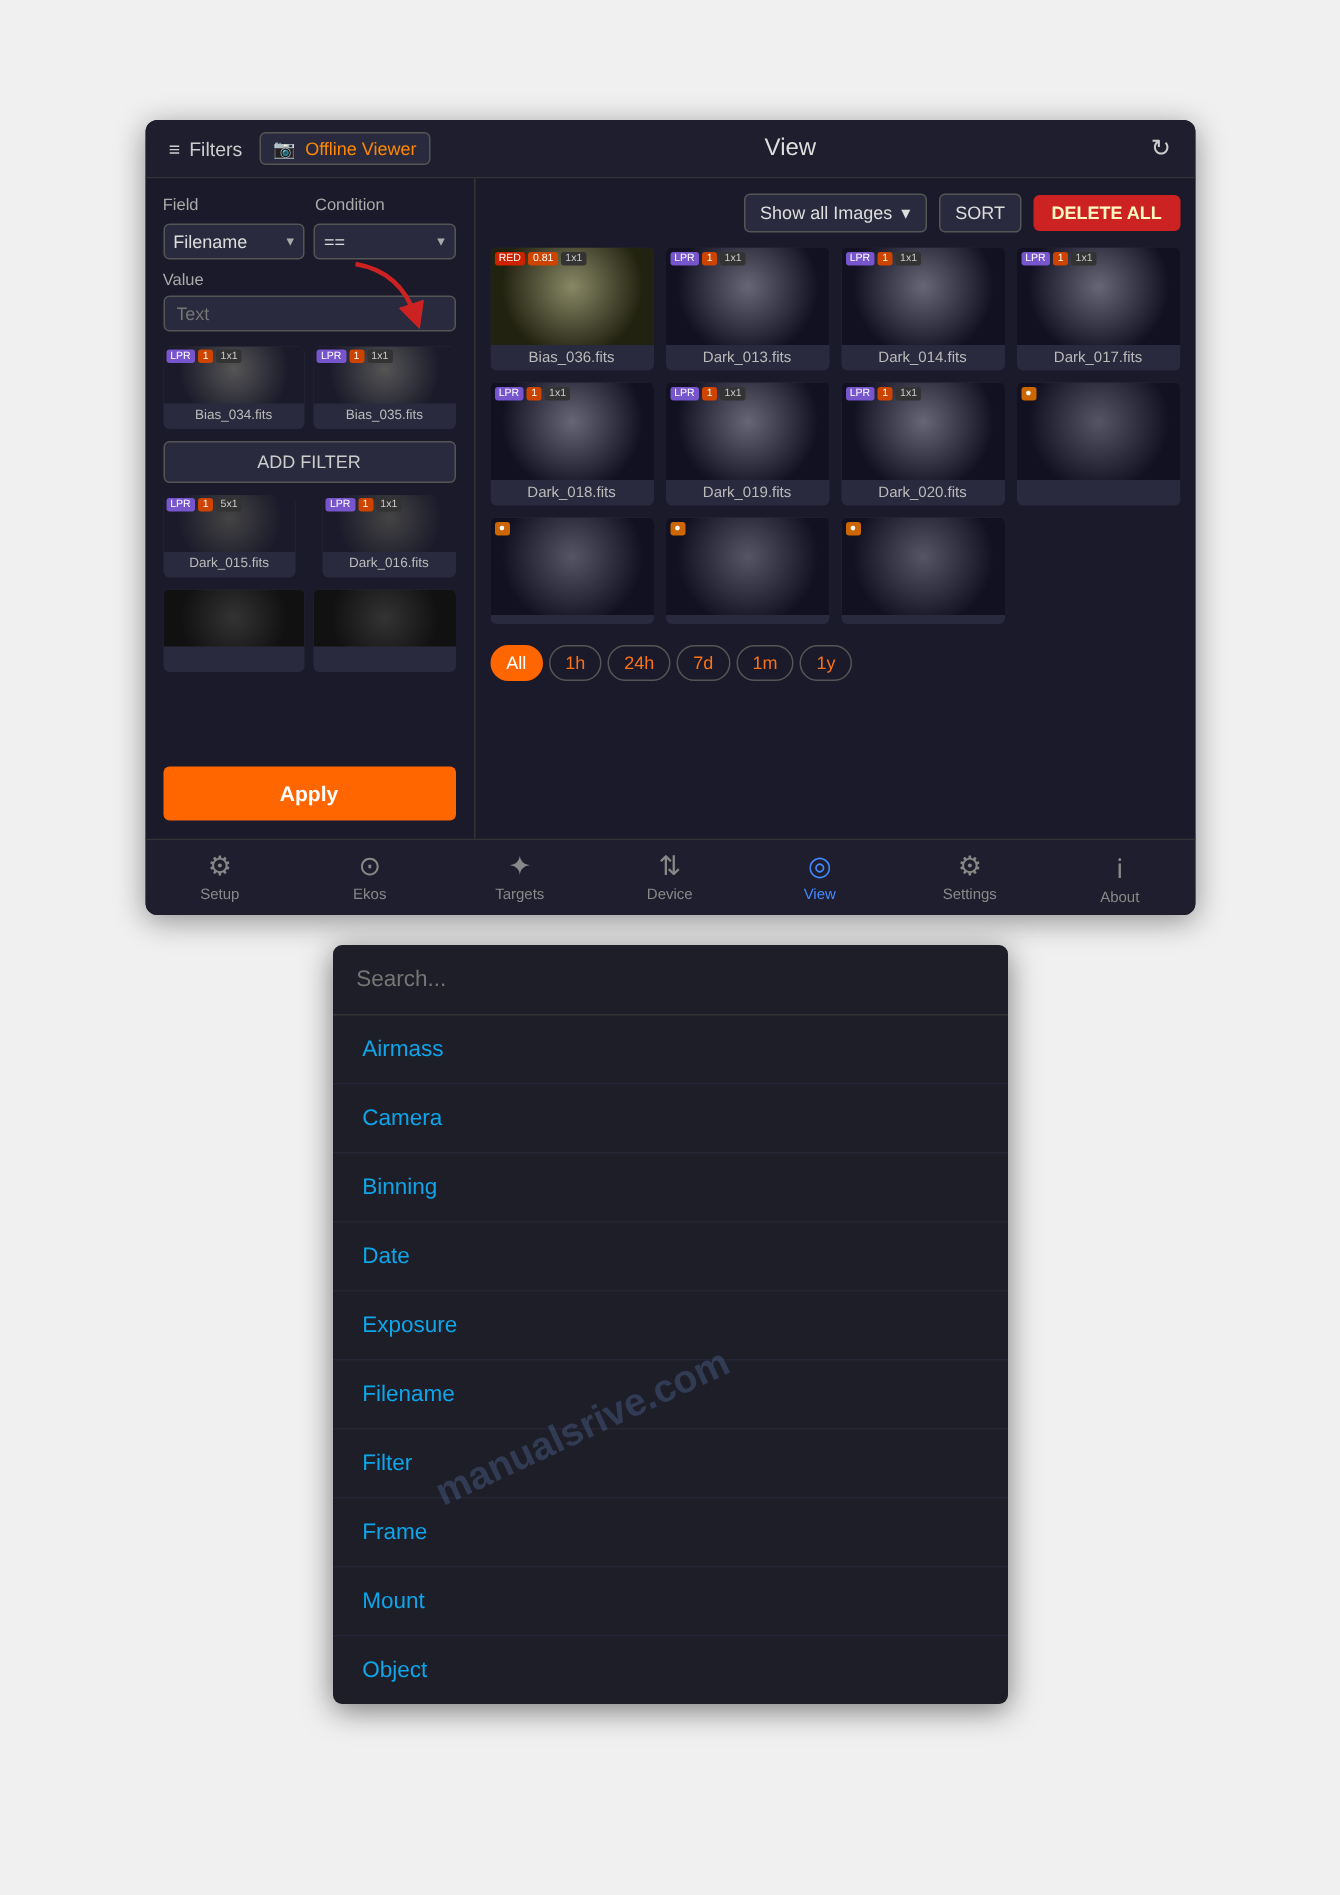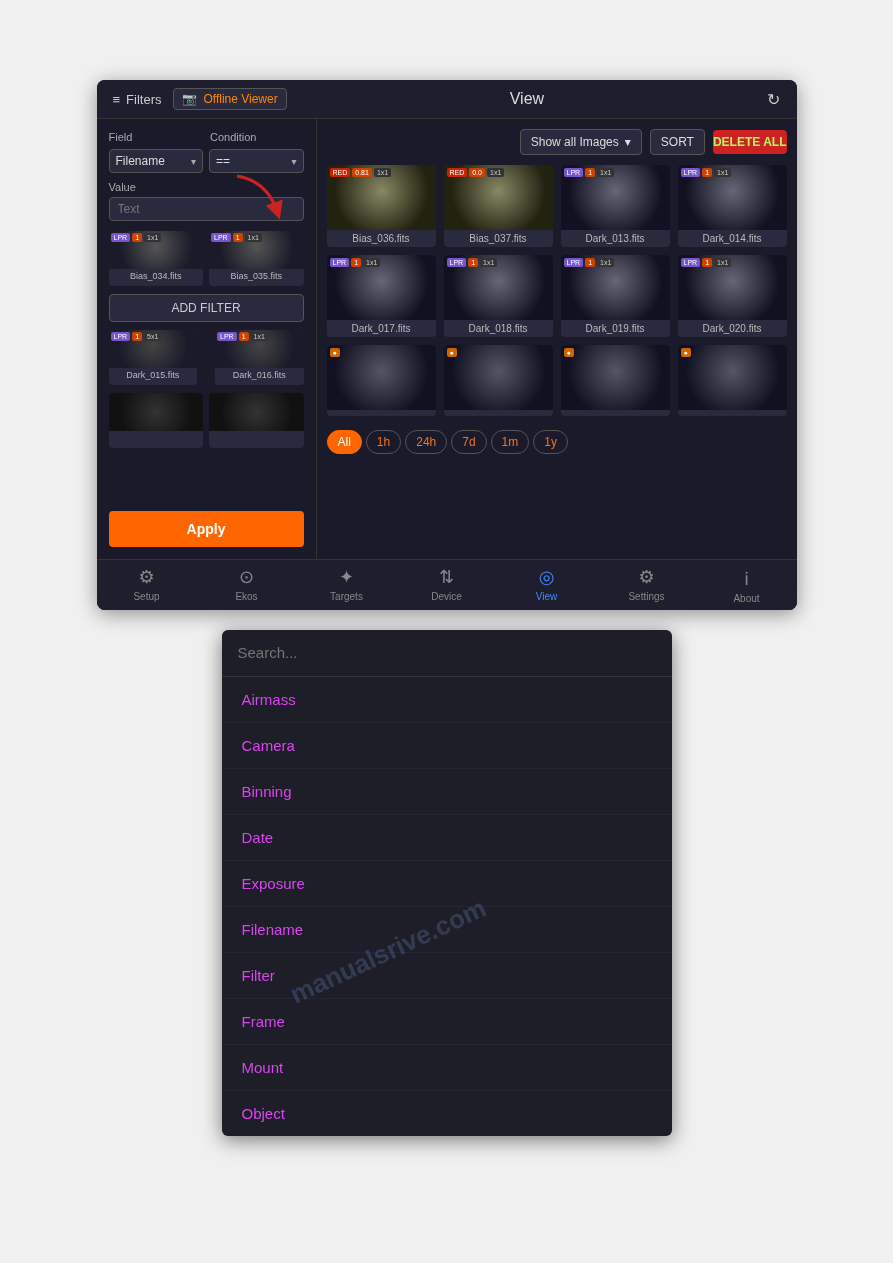--- a/index.html
+++ b/index.html
@@ -282,24 +282,24 @@
       border-radius: 4px;
       color: #ddd;
       font-size: 12px;
       padding: 5px 10px;
       cursor: pointer;
     }
     .delete-all-btn {
       background: #cc2222;
       border: none;
       border-radius: 4px;
-      color: #bef264;
+      color: #fef9c3;
       font-size: 12px;
       font-weight: 600;
-      padding: 5px 0;
+      padding: 5px 12px;
       cursor: pointer;
     }
 
     .image-grid {
       display: grid;
       grid-template-columns: repeat(4, 1fr);
       gap: 8px;
       overflow: hidden;
     }
     .image-item {
@@ -398,21 +398,21 @@
     .dropdown-search input {
       background: transparent;
       border: none;
       color: #888;
       font-size: 15px;
       width: 100%;
       outline: none;
     }
     .dropdown-item {
       padding: 14px 20px;
-      color: #d946ef;
+      color: #0ea5e9;
       font-size: 15px;
       cursor: pointer;
       border-bottom: 1px solid #252535;
     }
     .dropdown-item:last-child { border-bottom: none; }
 
     .pos-relative { position: relative; }
   </style>
 </head>
 <body>
@@ -553,31 +553,20 @@
             <div class="img-badges">
               <span class="b-red">RED</span>
               <span class="b-num">0.81</span>
               <span class="b-size">1x1</span>
             </div>
           </div>
           <div class="image-filename">Bias_036.fits</div>
         </div>
         <div class="image-item">
           <div class="image-thumb">
-            <div class="img-bg img-bg-red"></div>
-            <div class="img-badges">
-              <span class="b-red">RED</span>
-              <span class="b-num">0.0</span>
-              <span class="b-size">1x1</span>
-            </div>
-          </div>
-          <div class="image-filename">Bias_037.fits</div>
-        </div>
-        <div class="image-item">
-          <div class="image-thumb">
             <div class="img-bg"></div>
             <div class="img-badges">
               <span class="b-lpr">LPR</span>
               <span class="b-num">1</span>
               <span class="b-size">1x1</span>
             </div>
           </div>
           <div class="image-filename">Dark_013.fits</div>
         </div>
         <div class="image-item">

